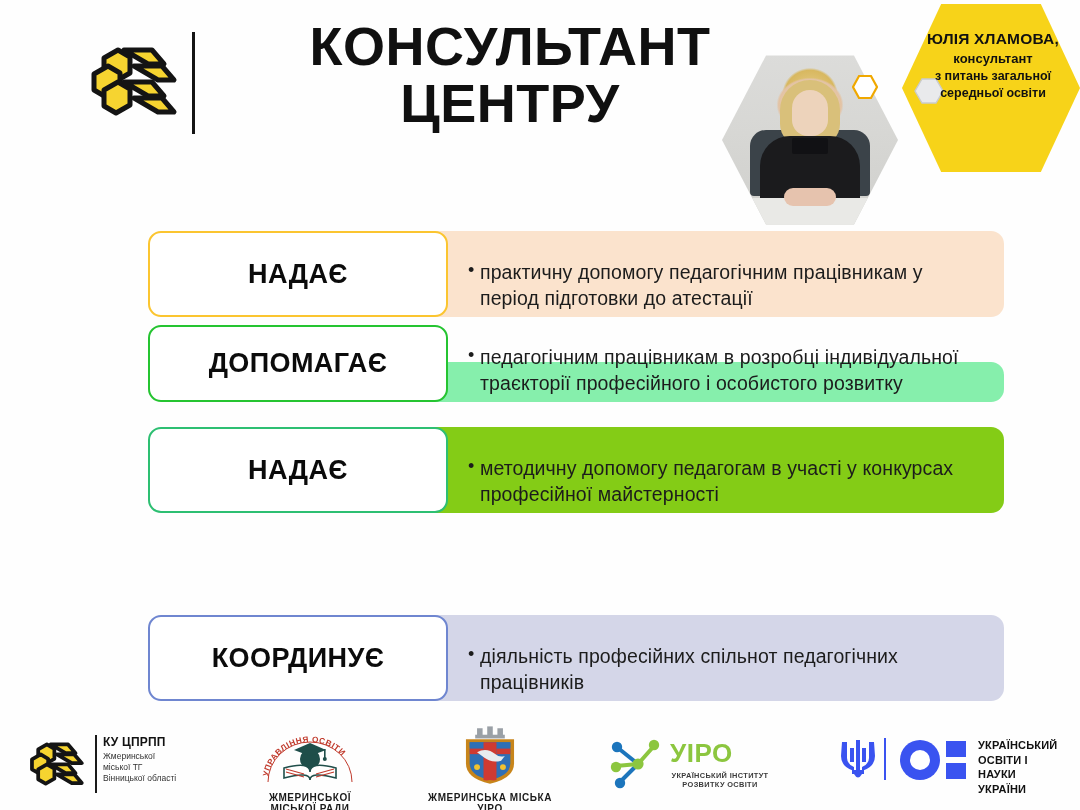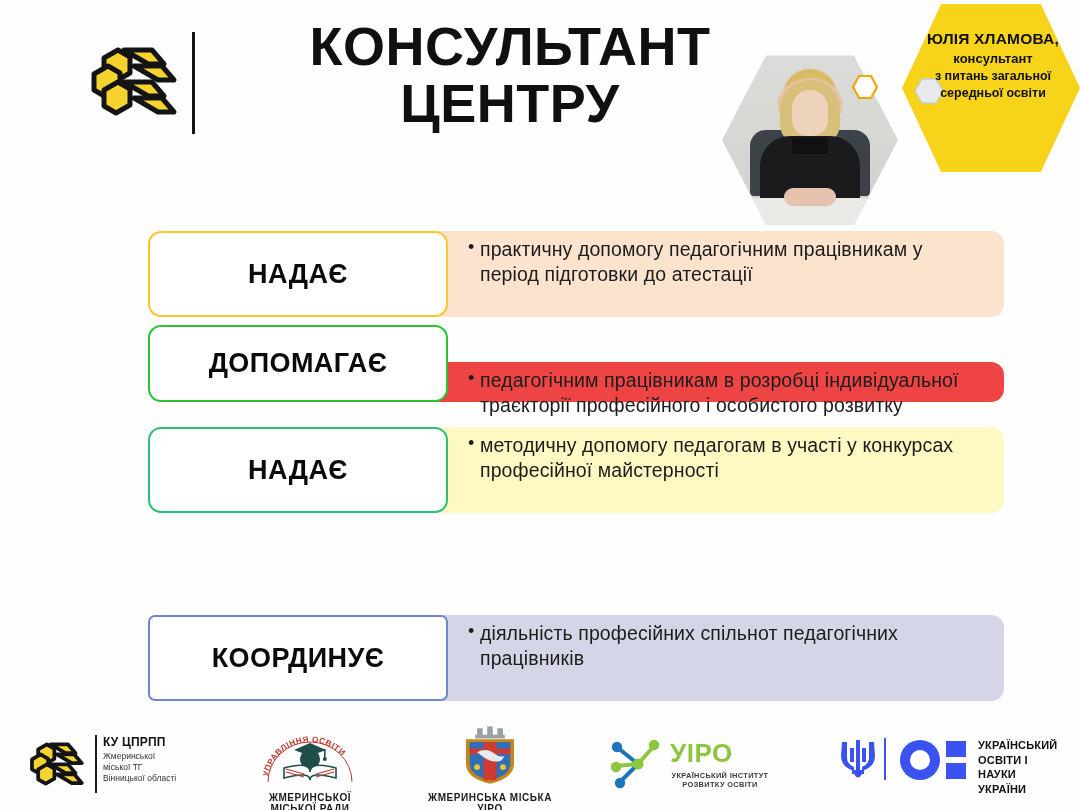--- a/index.html
+++ b/index.html
@@ -216,21 +216,21 @@
     text-align: center;
     padding: 0 6px;
   }
   .row-desc {
     position: relative;
     z-index: 1;
     flex: 1 1 auto;
     margin-left: -14px;
     border-radius: 0 13px 13px 0;
     display: flex;
-    align-items: flex-start;
+    align-items: flex-end;
     box-sizing: border-box;
     padding: 6px 18px 6px 34px;
   }
   .row-desc ul {
     margin: 0;
     padding: 0 0 0 12px;
     list-style: none;
     width: 100%;
   }
   .row-desc li {
@@ -370,41 +370,41 @@
         <ul>
             <li>практичну допомогу педагогічним працівникам у період підготовки до атестації</li>
           </ul>
       </div>
     </div>
 
     <div class="row" id="row-1" style="top:100px;height:77px;">
       <div class="row-label" style="border-color: rgb(37, 196, 49);">
         <span>ДОПОМАГАЄ</span>
       </div>
-      <div class="row-desc" style="background: #ef4444; margin-top: 37px;">
+      <div class="row-desc" style="background: #86efac; margin-top: 37px;">
         <ul>
             <li>педагогічним працівникам в розробці індивідуальної траєкторії професійного і особистого розвитку</li>
           </ul>
       </div>
     </div>
 
     <div class="row" id="row-2" style="top:202px;height:86px;">
       <div class="row-label" style="border-color: rgb(45, 191, 114);">
         <span>НАДАЄ</span>
       </div>
-      <div class="row-desc" style="background: #fef9c3;">
+      <div class="row-desc" style="background: #84cc16;">
         <ul>
             <li>методичну допомогу педагогам в участі у конкурсах професійної майстерності</li>
           </ul>
       </div>
     </div>
 
 
     <div class="row" id="row-4" style="top:390px;height:86px;">
-      <div class="row-label" style="border-color: rgb(111, 134, 208); border-radius: 7px;">
+      <div class="row-label" style="border-color: rgb(111, 134, 208);">
         <span>КООРДИНУЄ</span>
       </div>
       <div class="row-desc" style="background: rgb(212, 214, 232);">
         <ul>
             <li>діяльність професійних спільнот педагогічних працівників</li>
           </ul>
       </div>
     </div>
   </div>
 

